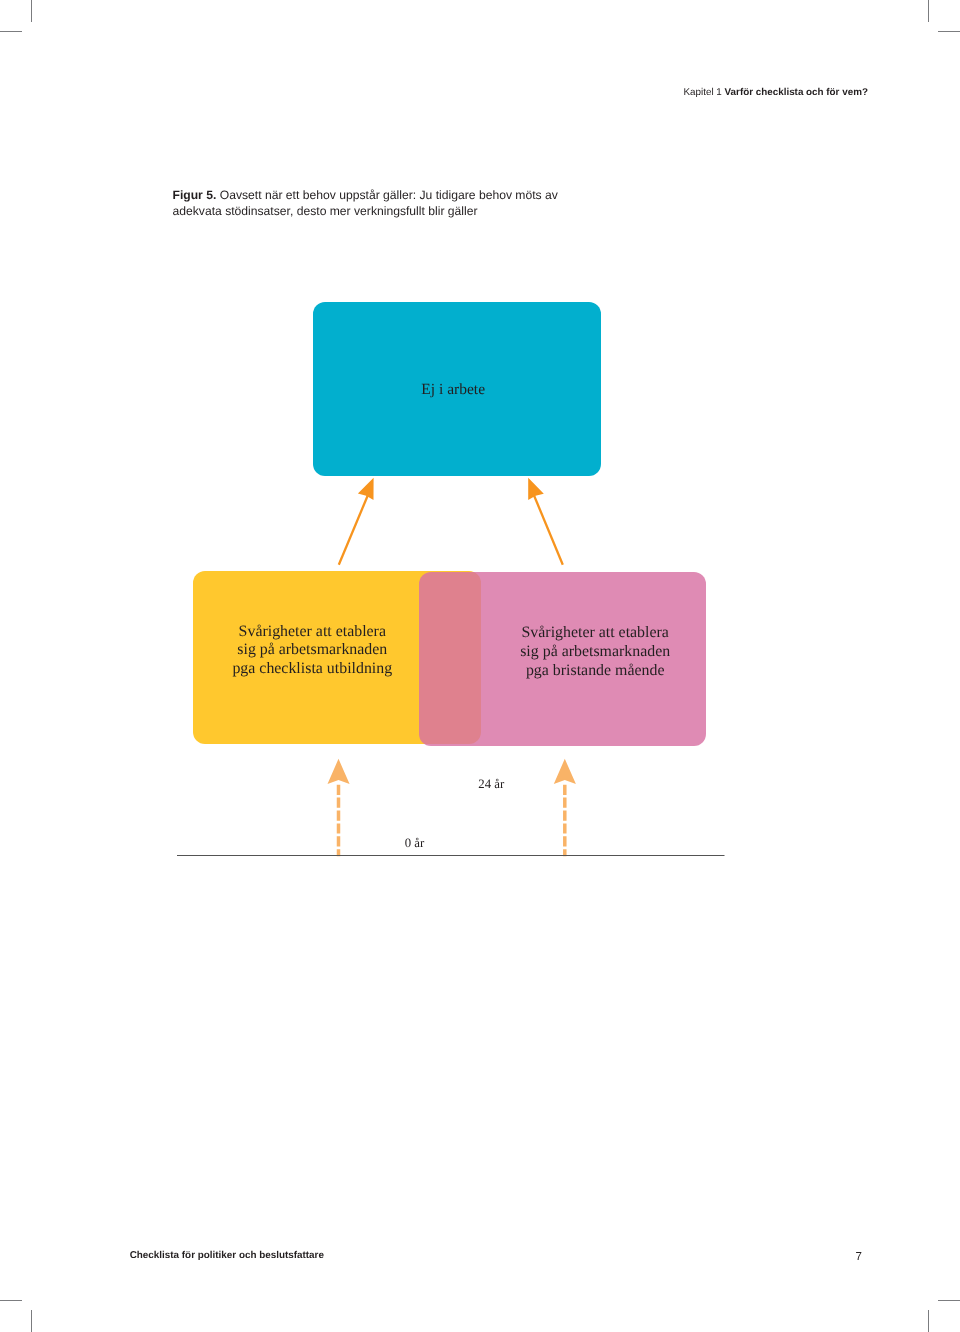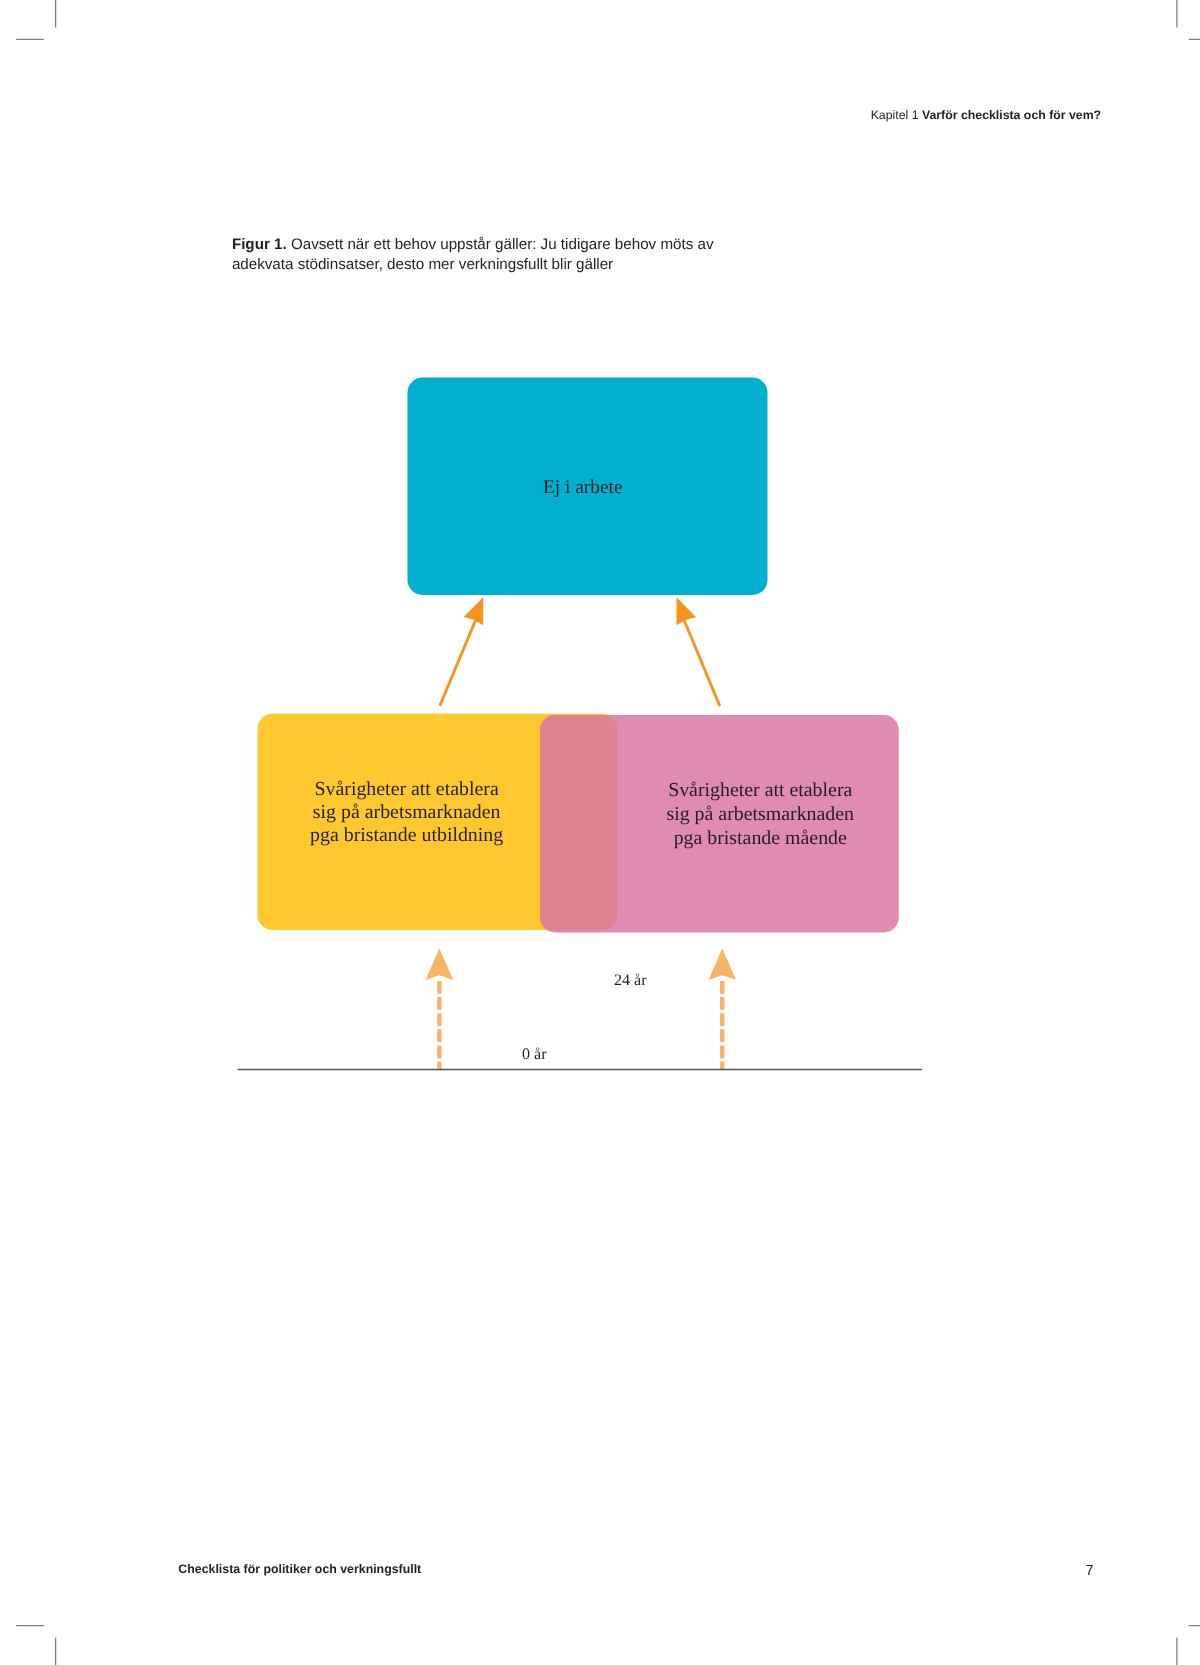--- a/index.html
+++ b/index.html
@@ -1,20 +1,20 @@
 <!DOCTYPE html>
 <html><head>
 <meta charset="utf-8">
 <title>Figur 1</title>
 <style>
   html,body{margin:0;padding:0;background:#ffffff;}
   body{width:960px;height:1332px;position:relative;overflow:hidden;
        font-family:"Liberation Sans","DejaVu Sans",sans-serif;
        -webkit-font-smoothing:antialiased;text-rendering:geometricPrecision;}
-  .page{position:absolute;inset:0;transform:translateZ(0);margin-left:13px;}
+  .page{position:absolute;inset:0;transform:translateZ(0);}
   .cropmark{position:absolute;background:#7b7c7f;}
   .hdr{position:absolute;left:683.5px;top:86.8px;font-size:9.85px;color:#231f20;white-space:nowrap;}
   .hdr b{font-weight:bold;}
   .cap{position:absolute;left:172.5px;top:186.6px;width:392px;font-size:12.15px;line-height:16.3px;color:#231f20;}
   .cap b{font-weight:bold;}
   .figure{position:absolute;left:0;top:4px;width:768px;height:1332px;font-family:Liberation Serif, serif;}
   .box{position:absolute;border-radius:12px;}
   .boxtext{position:absolute;text-align:center;color:#231f20;}
   .ftr-l{position:absolute;left:129.7px;top:1249.6px;font-size:9.9px;font-weight:bold;color:#231f20;}
   .ftr-r{position:absolute;left:855.4px;top:1249.8px;font-size:11.6px;color:#231f20;}
@@ -28,33 +28,33 @@
   <div class="cropmark" style="left:0;top:31px;width:22px;height:1px;"></div>
   <div class="cropmark" style="left:928px;top:0;width:1px;height:22px;"></div>
   <div class="cropmark" style="left:938px;top:31px;width:22px;height:1px;"></div>
   <div class="cropmark" style="left:31px;top:1310px;width:1px;height:22px;"></div>
   <div class="cropmark" style="left:0;top:1300px;width:22px;height:1px;"></div>
   <div class="cropmark" style="left:928px;top:1310px;width:1px;height:22px;"></div>
   <div class="cropmark" style="left:938px;top:1300px;width:22px;height:1px;"></div>
 
   <div class="hdr"><span>Kapitel 1</span> <b>Varför checklista och för vem?</b></div>
 
-  <div class="cap"><b>Figur 1.</b><span> Oavsett när ett behov uppstår gäller: Ju tidigare behov möts av adekvata stödinsatser, desto mer verkningsfullt blir gäller</span></div>
+  <div class="cap"><b>Figur 5.</b><span> Oavsett när ett behov uppstår gäller: Ju tidigare behov möts av adekvata stödinsatser, desto mer verkningsfullt blir gäller</span></div>
 
   <div class="figure">
     <div class="box" style="left:313px;top:298.2px;width:288px;height:173.4px;background:#02afce;"></div>
     <div class="boxtext" style="left:309.2px;top:378px;width:288px;font-size:15.5px;line-height:16px;">Ej i arbete</div>
 
     <div class="box" style="left:192.5px;top:567.4px;width:288.5px;height:173px;background:#ffc82e;"></div>
     <div class="box" style="left:418.5px;top:568.4px;width:287.6px;height:173.3px;background:rgba(216,113,164,0.82);"></div>
 
     <div class="boxtext" style="left:192.3px;top:618.6px;width:240px;font-size:15.9px;line-height:18.7px;">
         <div>Svårigheter att etablera</div>
         <div>sig på arbetsmarknaden</div>
-        <div>pga bristande utbildning</div>
+        <div>pga checklista utbildning</div>
       </div>
     <div class="boxtext" style="left:475.2px;top:620.4px;width:240px;font-size:15.9px;line-height:18.7px;">
         <div>Svårigheter att etablera</div>
         <div>sig på arbetsmarknaden</div>
         <div>pga bristande mående</div>
       </div>
 
     <svg style="position:absolute;left:0;top:0;" width="960" height="1332" viewBox="0 0 960 1332">
       <g>
         <path d="M338.8 560.7 L368.8 489.0" stroke="#f7941e" stroke-width="2.3" fill="none"></path>
@@ -72,16 +72,16 @@
         <path d="M564.8 780.7 L564.8 852.2" stroke="#f9b367" stroke-width="3.5" fill="none" stroke-dasharray="10.2 2.7"></path>
         <path d="M564.8 754.8 L575.9 779.9 L564.8 776.1 L553.8 779.9 Z" fill="#f9b367"></path>
       </g>
       <line x1="177" y1="851.5" x2="724.5" y2="851.5" stroke="#545454" stroke-width="1.2"></line>
     </svg>
 
     <div style="position:absolute;left:404.2px;top:773.0px;width:100px;text-align:right;font-size:12.8px;color:#231f20;">24 år</div>
     <div style="position:absolute;left:404.7px;top:831.8px;width:100px;text-align:left;font-size:12.8px;color:#231f20;">0 år</div>
   </div>
 
-  <div class="ftr-l">Checklista för politiker och verkningsfullt</div>
+  <div class="ftr-l">Checklista för politiker och beslutsfattare</div>
   <div class="ftr-r">7</div>
 
 </div>
 
 </body></html>

